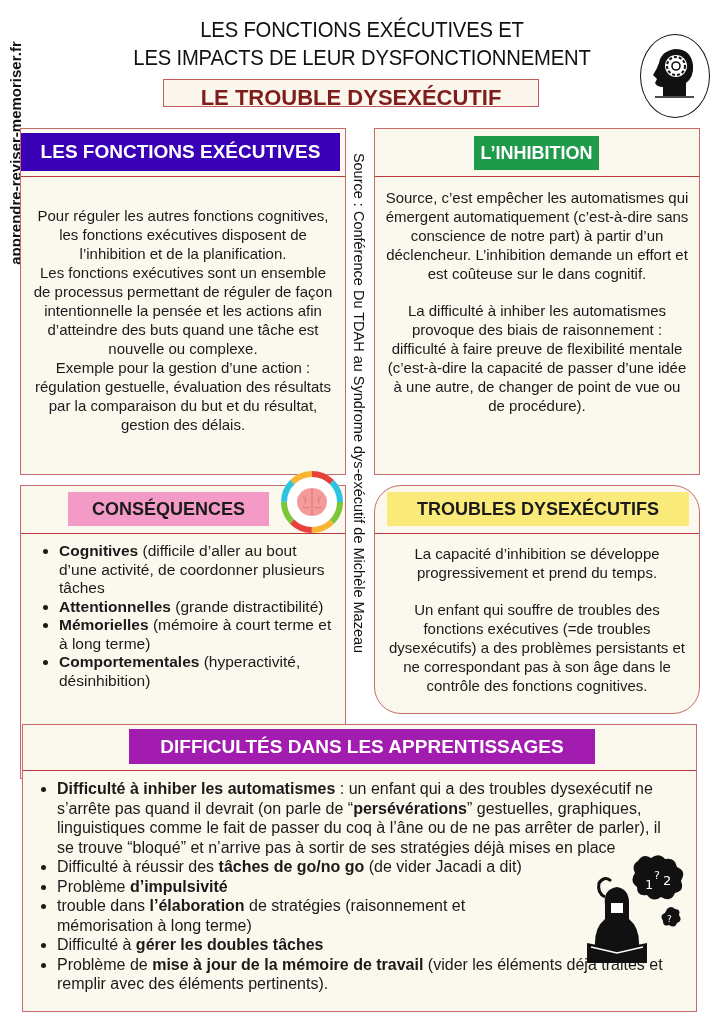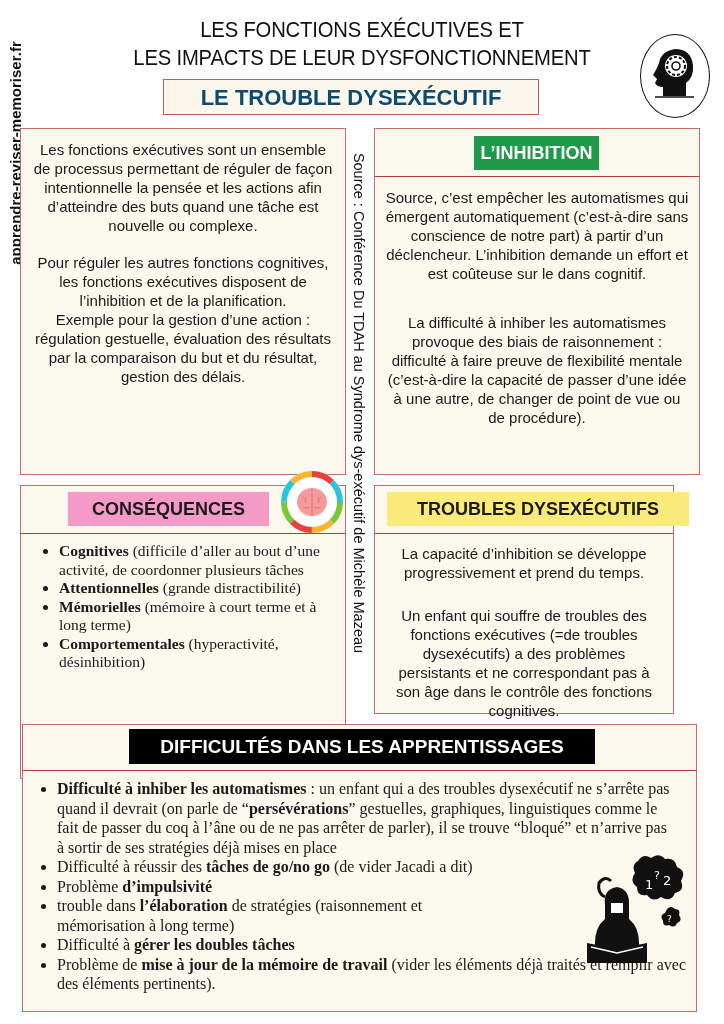--- a/index.html
+++ b/index.html
@@ -1,37 +1,37 @@
 <!DOCTYPE html>
 <html><head>
 <meta charset="utf-8">
 <style>
   html, body { margin:0; padding:0; }
   body { width:724px; height:1024px; background:#ffffff; position:relative; overflow:hidden;
          font-family:"Liberation Sans", sans-serif; color:#1a1a1a; }
   .abs { position:absolute; }
   .title { left:0; width:724px; top:16px; text-align:center; font-size:22px; line-height:28px;
            font-family:"Liberation Sans", sans-serif; color:#111; letter-spacing:-0.2px; transform:scaleX(0.92); }
-  .subtitle-box { left:163px; top:79px; width:376px; height:36px; border:1.5px solid #c85a5a; background:#fbf7ec;
-                  text-align:center; font-weight:bold; color:#0c4a6e; font-size:22px; line-height:36px; box-sizing:border-box; }
+  .subtitle-box { left:163px; top:79px; width:376px; height:28px; border:1.5px solid #c85a5a; background:#fbf7ec;
+                  text-align:center; font-weight:bold; color:#7f1d1d; font-size:22px; line-height:36px; box-sizing:border-box; }
   .head-icon { left:640px; top:34px; width:70px; height:84px; border:1.5px solid #111; border-radius:50%; box-sizing:border-box; }
   .side-url { left:2px; top:40px; width:26px; height:225px; }
   .side-url span { position:absolute; left:50%; top:50%; transform:translate(-50%,-50%) rotate(-90deg);
                    white-space:nowrap; font-weight:bold; font-size:15px; color:#111; }
   .side-source { left:346px; top:125px; width:26px; height:555px; }
   .side-source span { position:absolute; left:50%; top:50%; transform:translate(-50%,-50%) rotate(90deg);
                       white-space:nowrap; font-size:14.5px; color:#111; }
   .box { border:1.5px solid #c86a6a; background:#fbf8ee; box-sizing:border-box; }
   .box .hdr { border-bottom:1.5px solid #b83a3a; position:relative; }
   .label { position:absolute; font-weight:bold; text-align:center; box-sizing:border-box; }
   .body { text-align:center; font-size:15px; line-height:19px; padding:0 10px; }
   .body p { margin:0; }
   .body b { font-weight:normal; }
   ul.bl { margin:0; padding-left:28px; font-size:15.5px; line-height:18.5px; }
-  ul.bl li { margin:0;font-family:Liberation Serif, serif; }
+  ul.bl li { margin:0; }
 </style>
 </head>
 <body>
 
 <div class="abs title">
   <div>LES FONCTIONS EXÉCUTIVES ET</div>
   <div>LES IMPACTS DE LEUR DYSFONCTIONNEMENT</div>
 </div>
 <div class="abs subtitle-box">LE TROUBLE DYSEXÉCUTIF</div>
 <div class="abs head-icon">
@@ -45,34 +45,37 @@
 </div>
 
 <div class="abs side-url">
     <span>apprendre-reviser-memoriser.fr</span>
   </div>
 <div class="abs side-source">
     <span>Source : Conférence Du TDAH au Syndrome dys-exécutif de Michèle Mazeau</span>
   </div>
 
 <div class="abs box" style="left:20px;top:128px;width:326px;height:347px;">
+  <div class="hdr" style="height:47px;">
+    <div class="label" style="left:0;top:4px;width:319px;height:38px;background:#3a00b5;color:#fff;font-size:19px;line-height:38px;">LES FONCTIONS EXÉCUTIVES</div>
+  </div>
   <div class="body" style="padding-top:11px;">
+    <p style="margin-top:18px;"><span>Pour </span><b>réguler les autres fonctions cognitives</b><span>, les fonctions exécutives disposent de </span><b>l’inhibition</b><span> et de la </span><b>planification.</b></p>
     <p><span>Les fonctions exécutives sont un ensemble de processus permettant de </span><b>réguler</b><span> de façon intentionnelle la </span><b>pensée</b><span> et les </span><b>actions</b><span> afin d’atteindre des </span><b>buts</b><span> quand une tâche est nouvelle ou complexe.</span></p>
-    <p style="margin-top:18px;"><span>Pour </span><b>réguler les autres fonctions cognitives</b><span>, les fonctions exécutives disposent de </span><b>l’inhibition</b><span> et de la </span><b>planification.</b></p>
     <p>Exemple pour la gestion d’une action : régulation gestuelle, évaluation des résultats par la comparaison du but et du résultat, gestion des délais.</p>
   </div>
 </div>
 
 <div class="abs box" style="left:374px;top:128px;width:326px;height:347px;">
   <div class="hdr" style="height:47px;">
     <div class="label" style="left:99px;top:7px;width:125px;height:34px;background:#1e9a4a;color:#fff;font-size:18px;line-height:34px;">L’INHIBITION</div>
   </div>
   <div class="body" style="padding-top:11px;">
     <p><span>Source, c’est </span><b>empêcher les automatismes</b><span> qui émergent automatiquement (c’est-à-dire sans conscience de notre part) à partir d’un déclencheur. L’inhibition demande un </span><b>effort</b><span> et est </span><b>coûteuse</b><span> sur le dans cognitif.</span></p>
-    <p style="margin-top:30px;"><span>La difficulté à inhiber les automatismes provoque des </span><b>biais de raisonnement</b><span> : difficulté à faire preuve de </span><b>flexibilité mentale</b><span> (c’est-à-dire la capacité de passer d’une idée à une autre, de changer de point de vue ou de procédure).</span></p>
+    <p style="margin-top:18px;"><span>La difficulté à inhiber les automatismes provoque des </span><b>biais de raisonnement</b><span> : difficulté à faire preuve de </span><b>flexibilité mentale</b><span> (c’est-à-dire la capacité de passer d’une idée à une autre, de changer de point de vue ou de procédure).</span></p>
   </div>
 </div>
 
 <div class="abs box" style="left:20px;top:485px;width:326px;height:294px;">
   <div class="hdr" style="height:47px;">
     <div class="label" style="left:47px;top:6px;width:201px;height:34px;background:#f39ac6;color:#1a1a1a;font-size:18px;line-height:34px;">CONSÉQUENCES</div>
   </div>
   <ul class="bl" style="padding-top:8px;padding-left:38px;padding-right:10px;">
     <li><b>Cognitives</b><span> (difficile d’aller au bout d’une activité, de coordonner plusieurs tâches</span></li>
     <li><b>Attentionnelles</b><span> (grande distractibilité)</span></li>
@@ -90,33 +93,33 @@
     <circle cx="33" cy="33" r="28" fill="none" stroke="#f7b531" stroke-width="6" stroke-dasharray="22 200" stroke-dashoffset="-66" transform="rotate(-90 33 33)"></circle>
     <circle cx="33" cy="33" r="28" fill="none" stroke="#e8403a" stroke-width="6" stroke-dasharray="22 200" stroke-dashoffset="-88" transform="rotate(-90 33 33)"></circle>
     <circle cx="33" cy="33" r="28" fill="none" stroke="#7cc63a" stroke-width="6" stroke-dasharray="22 200" stroke-dashoffset="-110" transform="rotate(-90 33 33)"></circle>
     <circle cx="33" cy="33" r="28" fill="none" stroke="#2ec4e0" stroke-width="6" stroke-dasharray="22 200" stroke-dashoffset="-132" transform="rotate(-90 33 33)"></circle>
     <circle cx="33" cy="33" r="28" fill="none" stroke="#f7b531" stroke-width="6" stroke-dasharray="22 200" stroke-dashoffset="-154" transform="rotate(-90 33 33)"></circle>
     <ellipse cx="33" cy="33" rx="15" ry="14" fill="#f59a9a"></ellipse>
     <path d="M33 20 L33 46 M24 28 Q28 30 26 34 M42 28 Q38 30 40 34 M24 38 Q28 40 30 38 M42 38 Q38 40 36 38" stroke="#e07a7a" stroke-width="1.2" fill="none"></path>
   </svg>
 </div>
 
-<div class="abs box" style="left:374px;top:485px;width:300px;height:229px;">
+<div class="abs box" style="left:374px;top:485px;width:326px;height:229px;border-radius:27px;">
   <div class="hdr" style="height:47px;">
     <div class="label" style="left:12px;top:6px;width:302px;height:34px;background:#faea7a;color:#1a1a1a;font-size:18px;line-height:34px;">TROUBLES DYSEXÉCUTIFS</div>
   </div>
   <div class="body" style="padding-top:10px;">
     <p><span>La capacité d’inhibition se développe </span><b>progressivement</b><span> et prend du </span><b>temps</b><span>.</span></p>
-    <p style="margin-top:24px;"><span>Un enfant qui souffre de troubles des fonctions exécutives (=de troubles dysexécutifs) a des problèmes persistants et ne correspondant </span><b>pas à son âge</b><span> dans le contrôle des fonctions cognitives.</span></p>
+    <p style="margin-top:18px;"><span>Un enfant qui souffre de troubles des fonctions exécutives (=de troubles dysexécutifs) a des problèmes persistants et ne correspondant </span><b>pas à son âge</b><span> dans le contrôle des fonctions cognitives.</span></p>
   </div>
 </div>
 
 <div class="abs box" style="left:22px;top:724px;width:675px;height:288px;">
   <div class="hdr" style="height:45px;">
-    <div class="label" style="left:106px;top:4px;width:466px;height:35px;background:#000000;color:#fff;font-size:19px;line-height:35px;">DIFFICULTÉS DANS LES APPRENTISSAGES</div>
+    <div class="label" style="left:106px;top:4px;width:466px;height:35px;background:#a21caf;color:#fff;font-size:19px;line-height:35px;">DIFFICULTÉS DANS LES APPRENTISSAGES</div>
   </div>
   <ul class="bl" style="padding-top:8px;padding-left:34px;padding-right:8px;font-size:16px;line-height:19.5px;">
     <li style="padding-right:10px;"><b>Difficulté à inhiber les automatismes</b><span> : un enfant qui a des troubles dysexécutif ne s’arrête pas quand il devrait (on parle de “</span><b>persévérations</b><span>” gestuelles, graphiques, linguistiques comme le fait de passer du coq à l’âne ou de ne pas arrêter de parler), il se trouve “bloqué” et n’arrive pas à sortir de ses stratégies déjà mises en place</span></li>
     <li><span>Difficulté à réussir des </span><b>tâches de go/no go</b><span> (de vider Jacadi a dit)</span></li>
     <li><span>Problème </span><b>d’impulsivité</b></li>
     <li style="width:440px;"><span>trouble dans </span><b>l’élaboration</b><span> de stratégies (raisonnement et mémorisation à long terme)</span></li>
     <li><span>Difficulté à </span><b>gérer les doubles tâches</b></li>
     <li><span>Problème de </span><b>mise à jour de la mémoire de travail</b><span> (vider les éléments déjà traités et remplir avec des éléments pertinents).</span></li>
   </ul>
   <div class="abs" style="left:560px;top:128px;width:106px;height:110px;">

